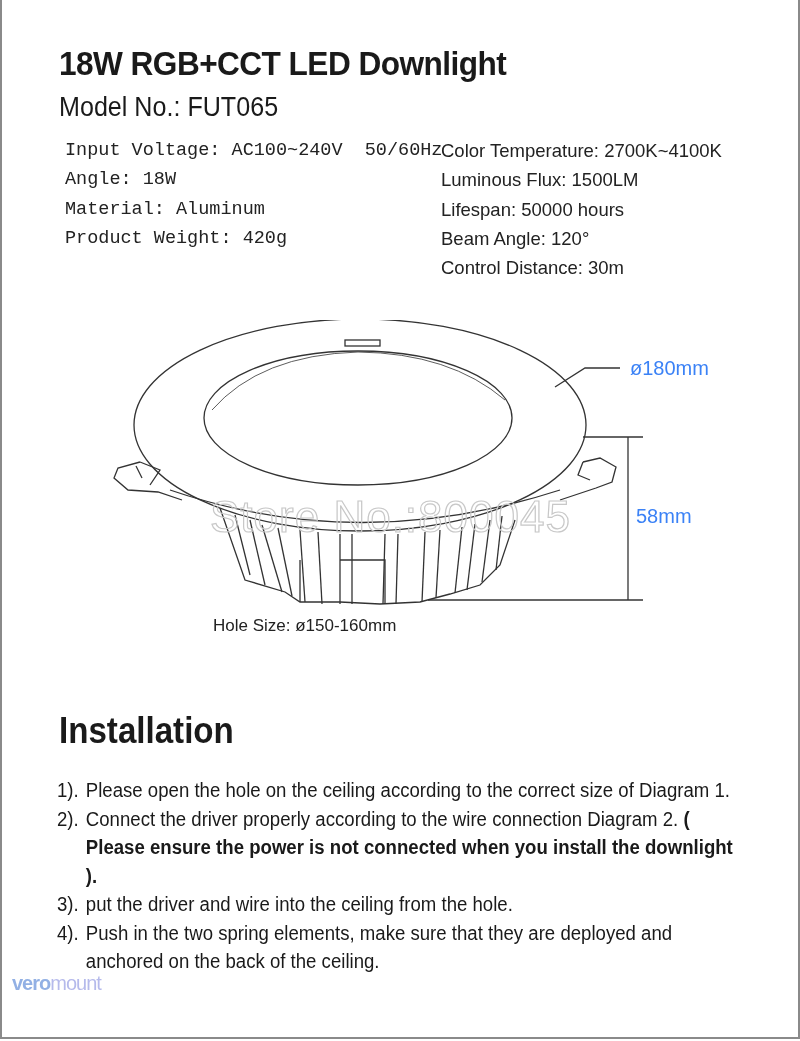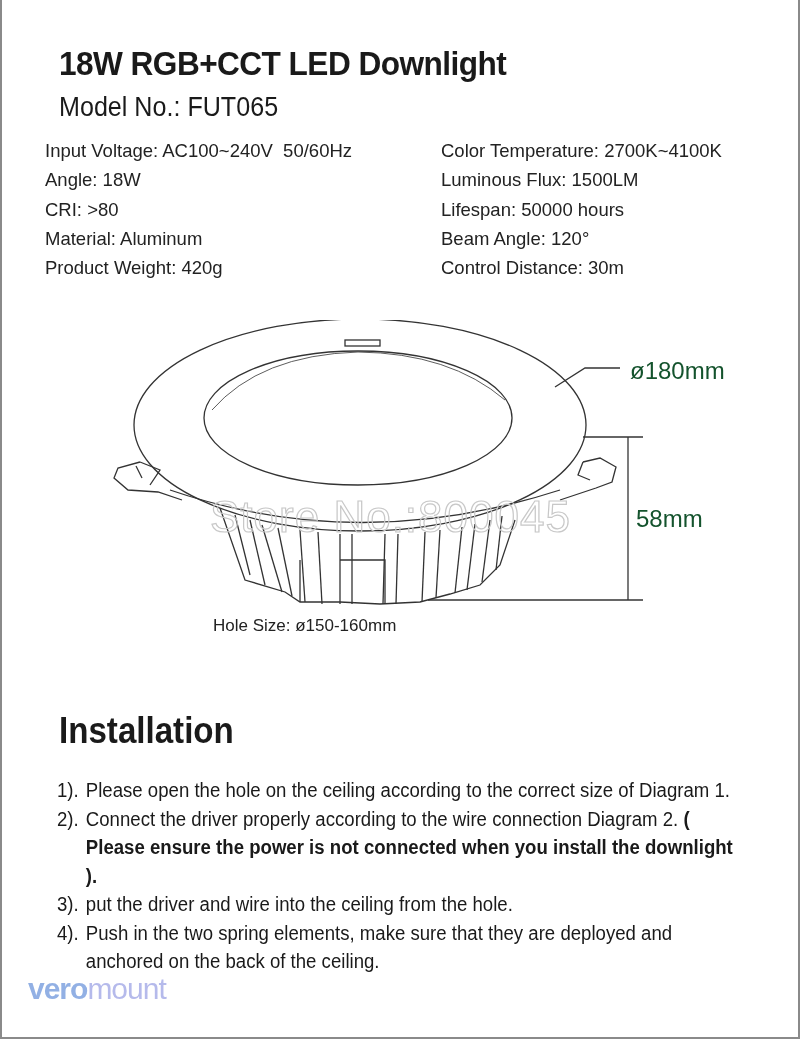--- a/index.html
+++ b/index.html
@@ -5,53 +5,52 @@
   html, body { margin: 0; padding: 0; background: #ffffff; }
   body { width: 800px; height: 1041px; position: relative; overflow: hidden;
          font-family: "Liberation Sans", sans-serif; color: #1a1a1a; }
   .frame { position: absolute; left: 0; top: 0; width: 796px; height: 1037px;
            border-left: 2px solid #8a8a8a; border-right: 2px solid #8a8a8a; border-bottom: 2px solid #8a8a8a; }
   .title { position: absolute; left: 59px; top: 44px; font-size: 34px; font-weight: bold;
            letter-spacing: -0.6px; transform: scaleX(0.93); transform-origin: left top; white-space: nowrap; }
   .model { position: absolute; left: 59px; top: 92px; font-size: 27px; transform: scaleX(0.93);
            transform-origin: left top; white-space: nowrap; }
   .specs { position: absolute; top: 136px; font-size: 18.5px; line-height: 29.3px; color: #222; }
-  .specs.left { left: 45px; }
+  .specs.left { left: 65px; font-family: Liberation Mono, monospace; }
   .specs.right { left: 441px; }
   .spec-row { white-space: pre; }
   .drawing { position: absolute; left: 0; top: 320px; width: 800px; height: 300px; }
-  .dim-label { position: absolute; font-size: 24px; color: #14532d; }
+  .dim-label { position: absolute; font-size: 20px; color: #3b82f6; }
   .hole { position: absolute; left: 213px; top: 616px; font-size: 17px; color: #222; white-space: nowrap; }
   .watermark { position: absolute; left: 210px; top: 492px; font-size: 44px; color: transparent;
                -webkit-text-stroke: 1.2px #c8c8c8; white-space: nowrap; letter-spacing: 1px; }
   .install-title { position: absolute; left: 59px; top: 710px; font-size: 36px; font-weight: bold;
                    transform: scaleX(0.92); transform-origin: left top; }
   .steps { position: absolute; left: 57px; top: 776px; width: 700px; font-size: 20px; line-height: 28.5px;
            color: #1a1a1a; }
   .step { display: flex; transform: scaleX(0.93); transform-origin: left top; width: 740px; }
   .step-num { width: 31px; flex: none; }
   .step-text { flex: 1; }
   .bold { font-weight: bold; }
-  .logo { position: absolute; left: 28px; top: 972px; font-size: 30px; font-weight: bold;
+  .logo { position: absolute; left: 12px; top: 972px; font-size: 20px; font-weight: bold;
           letter-spacing: -1px; white-space: nowrap; opacity: 0.85; }
   .logo .a { color: #7fa3e0; }
   .logo .b { color: #a9aee8; font-weight: normal; }
 </style>
 </head>
 <body>
 
 <div class="frame"></div>
 
 <div class="title">18W RGB+CCT LED Downlight</div>
 <div class="model">Model No.: FUT065</div>
 
 <div class="specs left">
   <div class="spec-row">Input Voltage: AC100~240V  50/60Hz</div>
   <div class="spec-row">Angle: 18W</div>
-  <div class="spec-row">CRI: &gt;80</div>
   <div class="spec-row">Material: Aluminum</div>
   <div class="spec-row">Product Weight: 420g</div>
 </div>
 
 <div class="specs right">
   <div class="spec-row">Color Temperature: 2700K~4100K</div>
   <div class="spec-row">Luminous Flux: 1500LM</div>
   <div class="spec-row">Lifespan: 50000 hours</div>
   <div class="spec-row">Beam Angle: 120°</div>
   <div class="spec-row">Control Distance: 30m</div>

